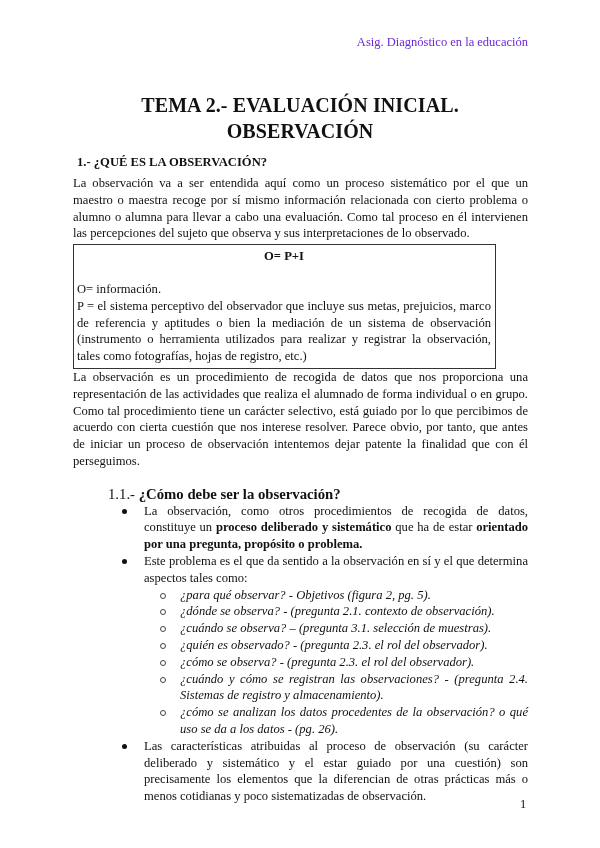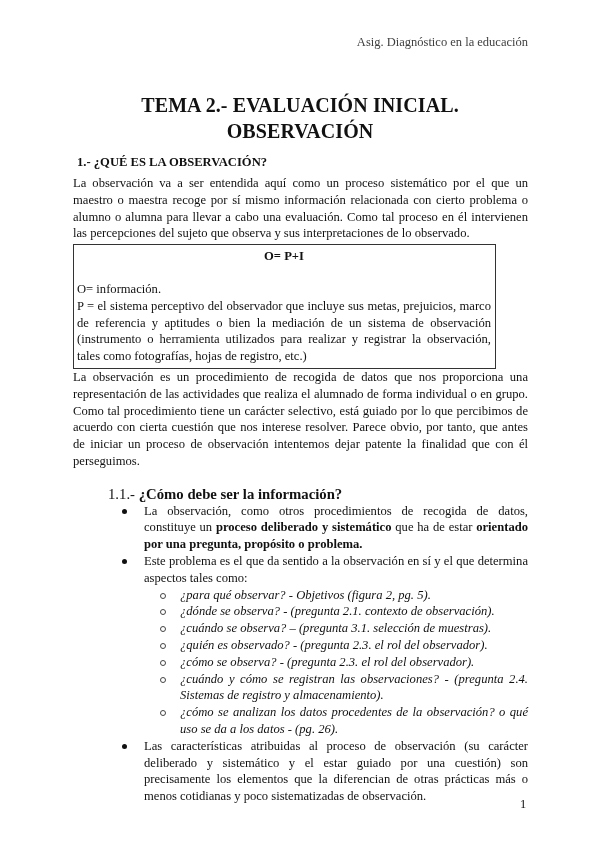--- a/index.html
+++ b/index.html
@@ -19,21 +19,21 @@
       position: absolute;
       left: 0; top: 0;
       width: 600px; height: 848px;
       background: #ffffff;
     }
     .running-header {
       position: absolute;
       top: 35px;
       right: 72px;
       font-size: 12.5px;
-      color: #404040;
+      color: #6d28d9;
     }
     .title {
       position: absolute;
       top: 92px;
       left: 72px;
       width: 456px;
       text-align: center;
       font-weight: bold;
       font-size: 20px;
       line-height: 26px;
@@ -148,21 +148,21 @@
       <div class="formula">O= P+I</div>
       <p class="box-line">O= información.</p>
       <p class="box-line">P = el sistema perceptivo del observador que incluye sus metas, prejuicios, marco de referencia y aptitudes o bien la mediación de un sistema de observación (instrumento o herramienta utilizados para realizar y registrar la observación, tales como fotografías, hojas de registro, etc.)</p>
     </div>
 
     <p class="para">La observación es un procedimiento de recogida de datos que nos proporciona una representación de las actividades que realiza el alumnado de forma individual o en grupo. Como tal procedimiento tiene un carácter selectivo, está guiado por lo que percibimos de acuerdo con cierta cuestión que nos interese resolver. Parece obvio, por tanto, que antes de iniciar un proceso de observación intentemos dejar patente la finalidad que con él perseguimos.</p>
 
     <div class="subsection">
       <h3 class="subsection-heading">
         <span class="num">1.1.-</span>
-        <span>¿Cómo debe ser la información?</span>
+        <span>¿Cómo debe ser la observación?</span>
       </h3>
       <ul class="bullets">
         <li>
           <span>La observación, como otros procedimientos de recogida de datos, constituye un </span><b>proceso deliberado y sistemático</b><span> que ha de estar </span><b>orientado por una pregunta, propósito o problema.</b>
         </li>
         <li>
           <span>Este problema es el que da sentido a la observación en sí y el que determina aspectos tales como:</span>
           <ul class="sub">
             <li>¿para qué observar? - Objetivos (figura 2, pg. 5).</li>
             <li>¿dónde se observa? - (pregunta 2.1. contexto de observación).</li>

